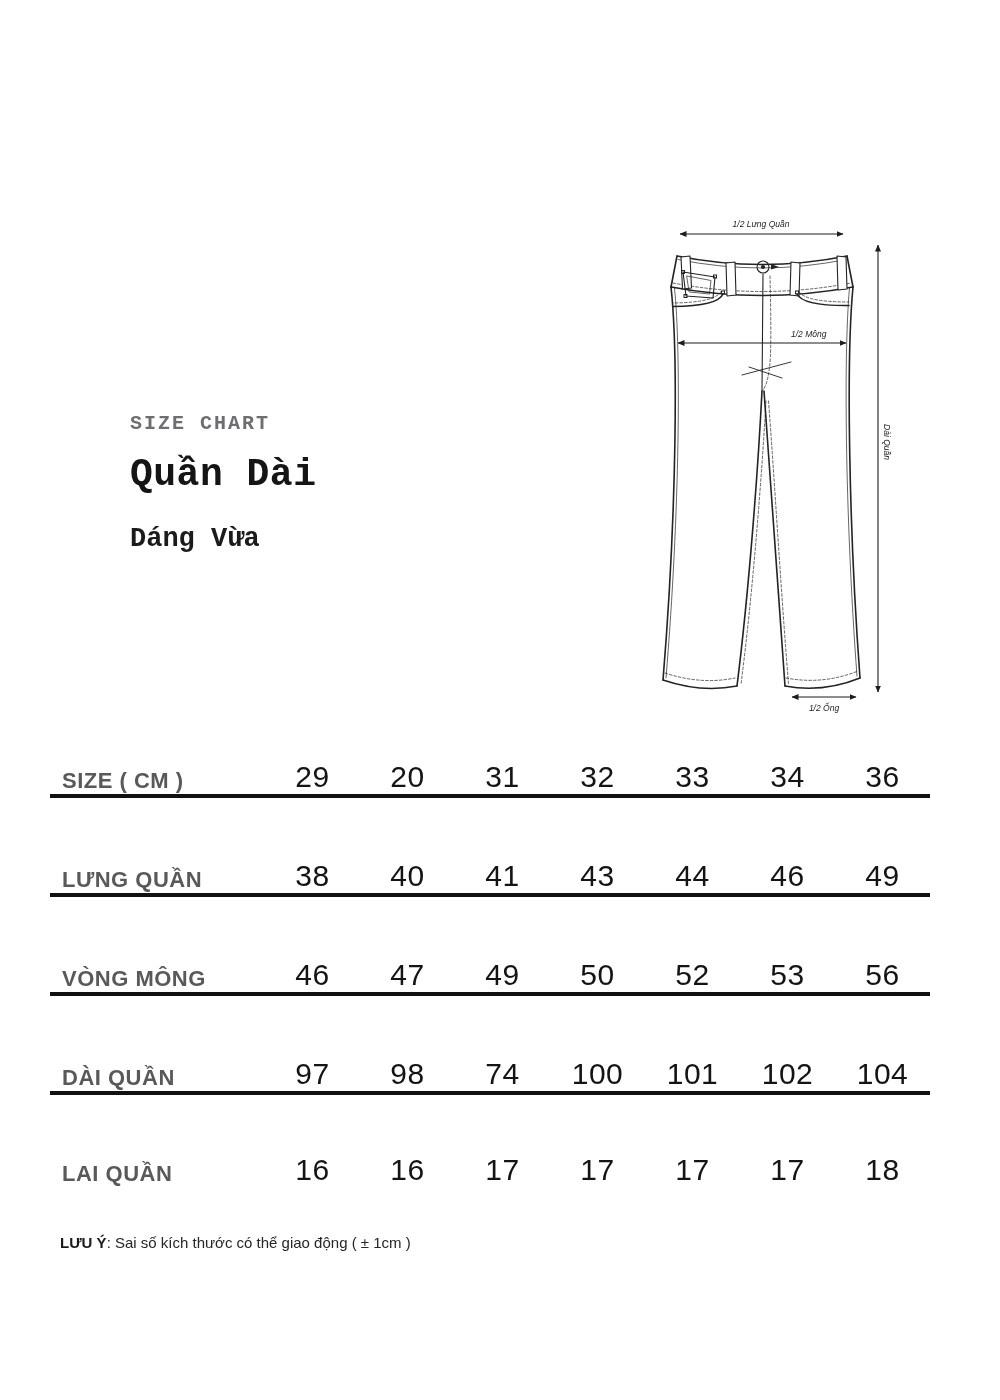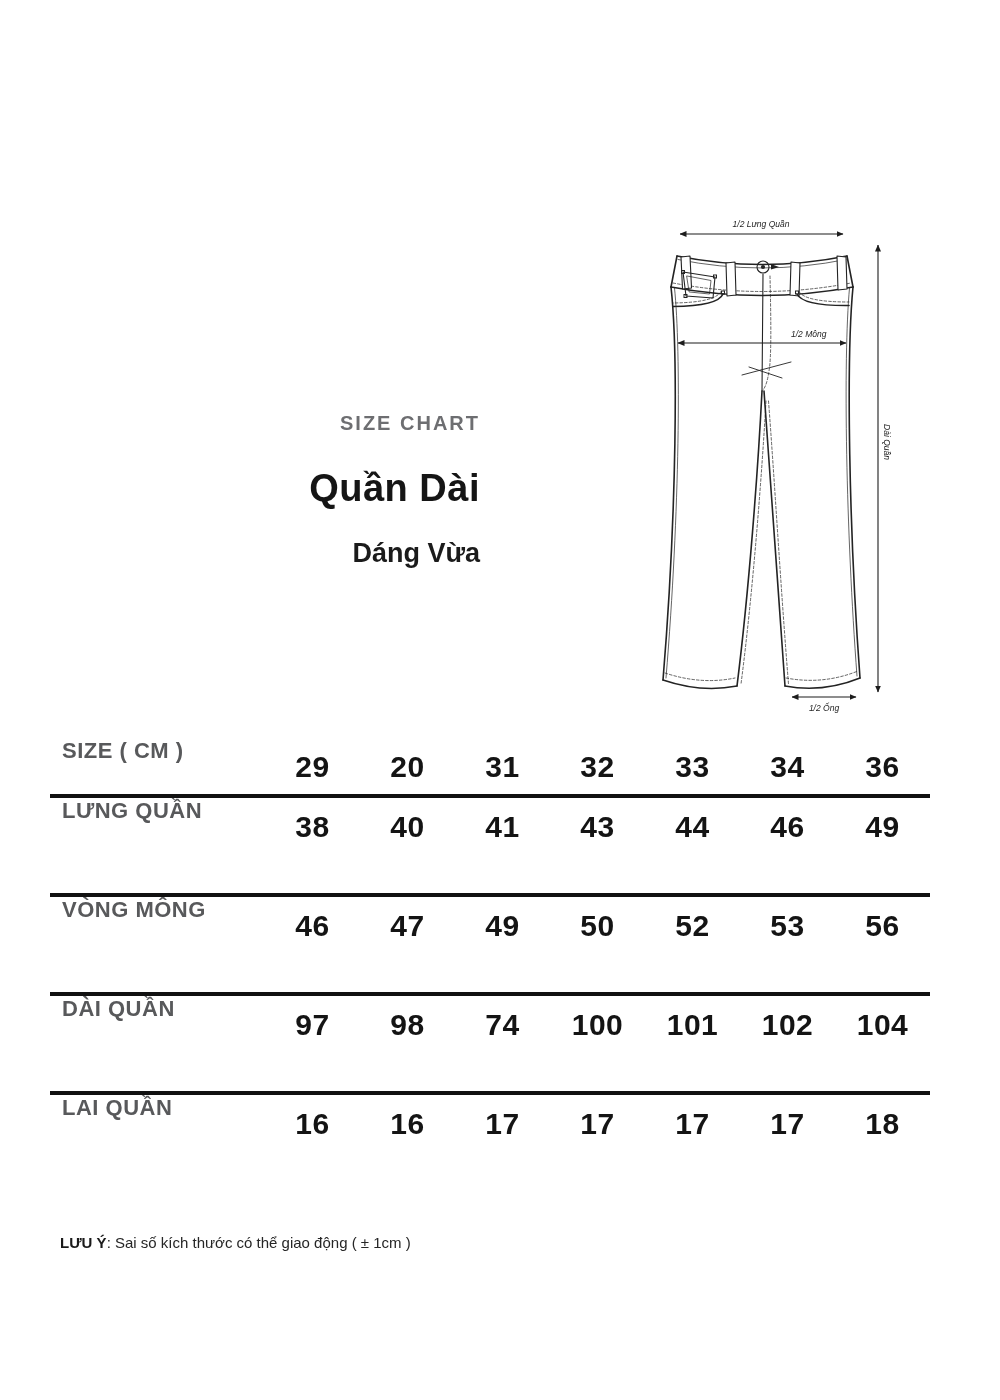--- a/index.html
+++ b/index.html
@@ -5,42 +5,42 @@
   :root{
     --ink:#1c1c1c; --label-gray:#58595b; --eyebrow-gray:#6d6e71; --line:#111111;
   }
   *{margin:0;padding:0;box-sizing:border-box;}
   html,body{background:#ffffff;}
   body{
     width:1000px;height:1400px;position:relative;overflow:hidden;
     font-family:"Liberation Sans",sans-serif;color:var(--ink);
   }
   
-  .titles{position:absolute;left:130px;top:412px;width:350px;text-align:right;}
+  .titles{position:absolute;left:130px;top:412px;width:350px;text-align:left;font-family:Liberation Mono, monospace;}
   .eyebrow{font-size:20px;font-weight:bold;letter-spacing:2px;color:var(--eyebrow-gray);}
-  .main-title{font-size:38px;font-weight:bold;color:#151515;margin-top:32px;letter-spacing:.5px;}
+  .main-title{font-size:38px;font-weight:bold;color:#151515;margin-top:18px;letter-spacing:.5px;}
   .sub-title{font-size:27px;font-weight:bold;color:#1b1b1b;margin-top:28px;}
   
   .pants-wrap{position:absolute;left:615px;top:210px;width:300px;height:510px;font-style:italic;}
   .pants-wrap svg{width:100%;height:100%;display:block;}
   .sketch{stroke:#232323;fill:none;stroke-linecap:round;stroke-linejoin:round;}
   .w16{stroke-width:1.6;} .w11{stroke-width:1.1;} .w07{stroke-width:.7;}
   .dash{stroke-dasharray:2.6 2;}
   .dim{stroke:#1d1d1d;stroke-width:1.1;}
   .dimtxt{font-family:"Liberation Sans",sans-serif;font-size:8.5px;fill:#1d1d1d;}
   .fillwhite{fill:#ffffff;}
   .rivet{fill:none;stroke:#232323;stroke-width:1;}
   
   .size-table{position:absolute;left:50px;top:738px;width:880px;}
-  .trow{display:flex;align-items:flex-start;height:99px;border-bottom:4px solid var(--line);}
+  .trow{display:flex;align-items:flex-end;height:99px;border-bottom:4px solid var(--line);}
   .trow:first-child{height:60px;}
   .trow:last-child{height:92px;border-bottom:none;}
   .tlabel{width:215px;padding-left:12px;font-size:22px;font-weight:bold;color:var(--label-gray);letter-spacing:.5px;white-space:nowrap;}
   .tvals{flex:1;display:flex;}
-  .tcell{flex:1;text-align:center;font-size:30px;font-weight:bold;color:#141414;letter-spacing:.5px;margin-top:12px;}
+  .tcell{flex:1;text-align:center;font-size:30px;font-weight:normal;color:#141414;letter-spacing:.5px;margin-top:12px;}
   
   .note{position:absolute;left:60px;top:1234px;font-size:15px;color:#262626;}
   .note b{font-weight:bold;color:#1a1a1a;}
 </style>
 </head>
 <body>
 
 <div class="titles">
   <div class="eyebrow">SIZE CHART</div>
   <div class="main-title">Quần Dài</div>

